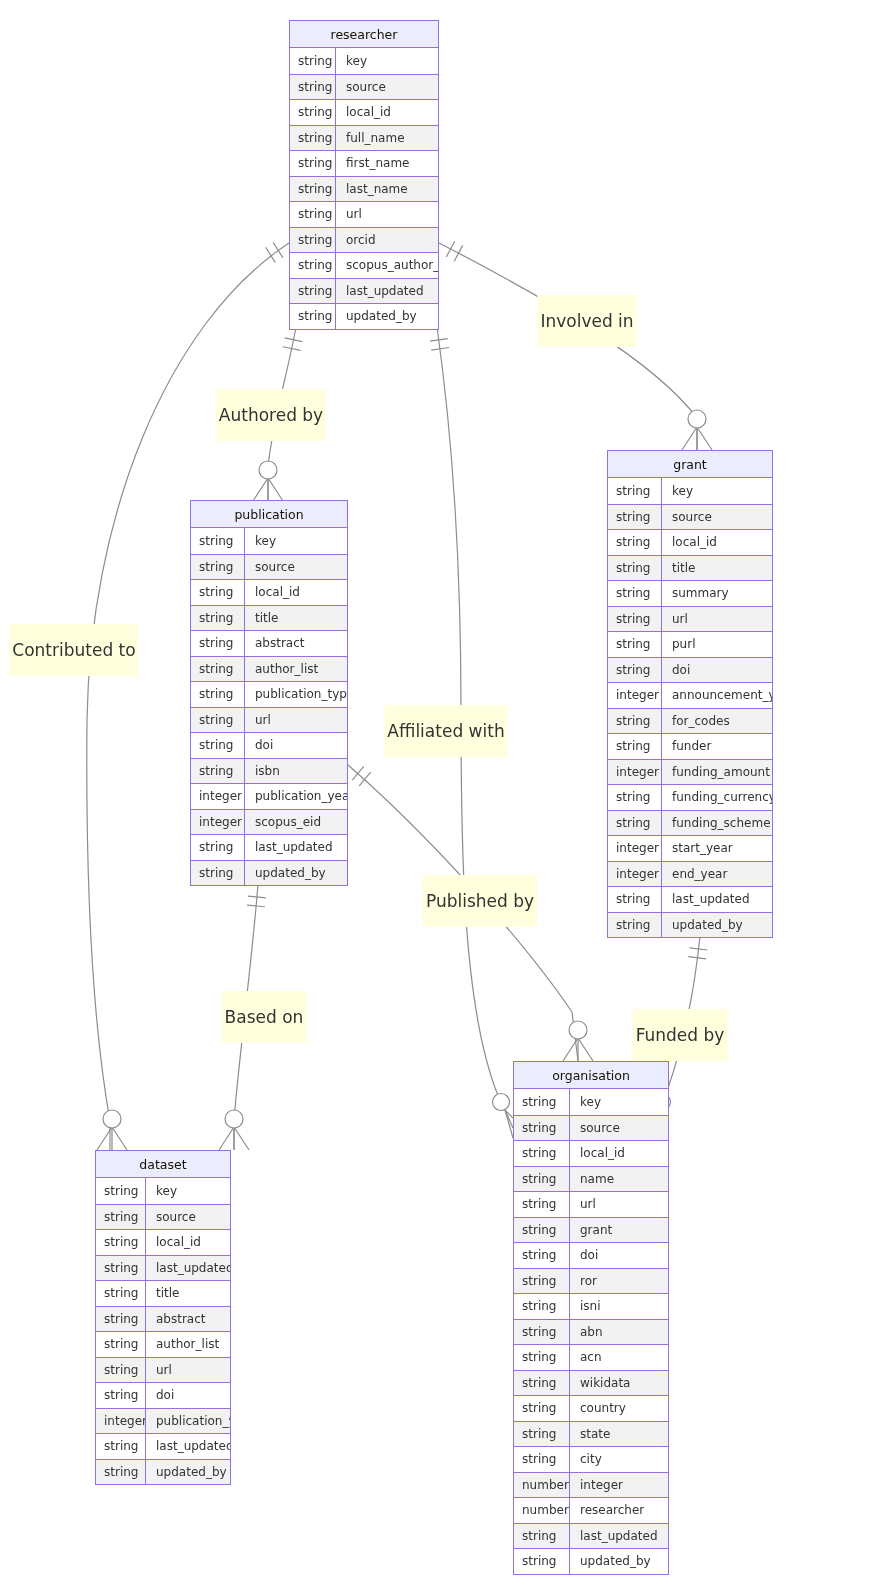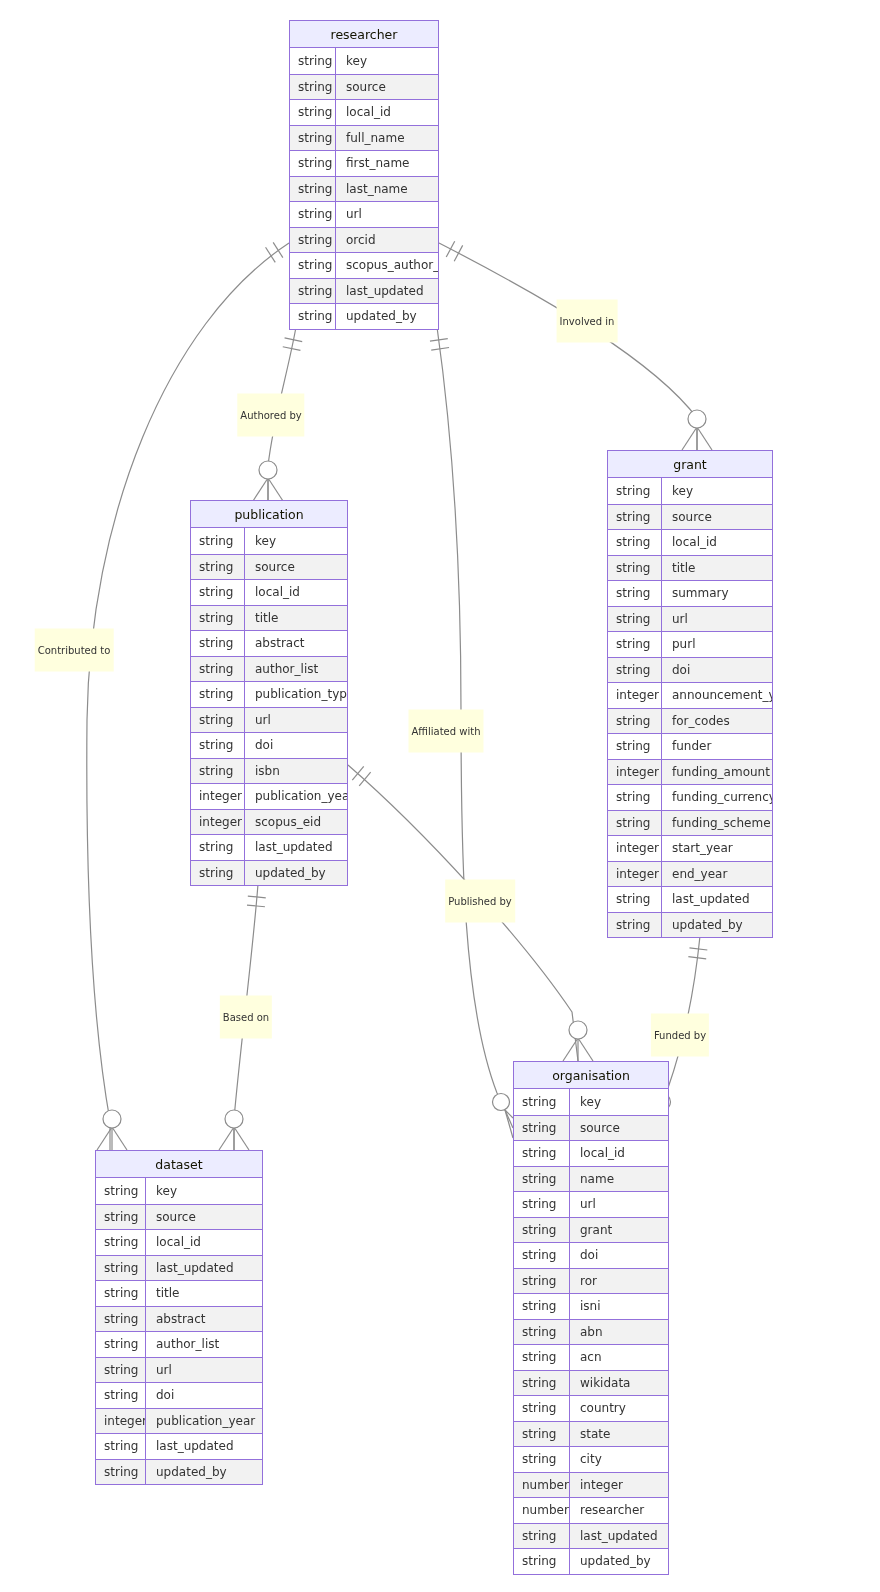--- a/index.html
+++ b/index.html
@@ -16,21 +16,21 @@
           font-size:12px;line-height:1}
   .ent-title{height:27px;line-height:27px;text-align:center;background:var(--hdr);
              border-bottom:1px solid var(--border);font-size:12.5px;color:#131300}
   .ent-row{display:flex;height:25.5px;border-top:1px solid var(--border)}
   .ent-row:first-child{border-top:none}
   .cell{display:flex;align-items:center;background:#fff;white-space:nowrap;overflow:hidden}
   .ent-row.alt .cell{background:var(--alt)}
   .cell.type{flex:0 0 auto;border-right:1px solid var(--border);padding-left:8px}
   .cell.aname{flex:1 1 auto;padding-left:10px}
   .rel-label{position:absolute;z-index:3;transform:translate(-50%,-50%);
-             background:var(--labelbg);padding:16px 3px;font-size:10px;
+             background:var(--labelbg);padding:16px 3px;font-size:17px;
              color:var(--txt);white-space:nowrap}
 </style>
 </head>
 <body>
 
 <div class="canvas">
 
   <svg class="edges" width="880" height="1592" viewBox="0 0 880 1592">
       <path d="M296,327 C288,372 273,420 268,466 L268,501" fill="none" stroke="#8C8C8C" stroke-width="1.2"></path>
       <path d="M289,243 C165,325 90,520 87,720 C85,930 97,1048 110,1121 L110,1150" fill="none" stroke="#8C8C8C" stroke-width="1.2"></path>
@@ -81,21 +81,21 @@
       <line x1="658" y1="1110" x2="649" y2="1128" stroke="#8C8C8C" stroke-width="1.2"></line>
       <line x1="658" y1="1110" x2="649" y2="1138" stroke="#8C8C8C" stroke-width="1.2"></line>
       <circle cx="662" cy="1102" r="8.5" fill="#ffffff" stroke="#8C8C8C" stroke-width="1.2"></circle>
     </svg>
 
   <div class="rel-label" style="left:271px;top:415px">Authored by</div>
   <div class="rel-label" style="left:74px;top:650px">Contributed to</div>
   <div class="rel-label" style="left:587px;top:321px">Involved in</div>
   <div class="rel-label" style="left:446px;top:731px">Affiliated with</div>
   <div class="rel-label" style="left:480px;top:901px">Published by</div>
-  <div class="rel-label" style="left:246px;top:1017px">Based on</div>
+  <div class="rel-label" style="left:264px;top:1017px">Based on</div>
   <div class="rel-label" style="left:680px;top:1035px">Funded by</div>
 
   <div class="entity" style="left:289px;top:20px;width:150px">
     <div class="ent-title">researcher</div>
     <div class="ent-rows">
         <div class="ent-row">
           <div class="cell type" style="width: 46px;">string</div>
           <div class="cell aname">key</div>
         </div>
         <div class="ent-row alt">
@@ -274,21 +274,21 @@
           <div class="cell type" style="width: 54px;">string</div>
           <div class="cell aname">last_updated</div>
         </div>
         <div class="ent-row alt">
           <div class="cell type" style="width: 54px;">string</div>
           <div class="cell aname">updated_by</div>
         </div>
       </div>
   </div>
 
-  <div class="entity" style="left:95px;top:1150px;width:168px">
+  <div class="entity" style="left:95px;top:1150px;width:136px">
     <div class="ent-title">dataset</div>
     <div class="ent-rows">
         <div class="ent-row">
           <div class="cell type" style="width: 50px;">string</div>
           <div class="cell aname">key</div>
         </div>
         <div class="ent-row alt">
           <div class="cell type" style="width: 50px;">string</div>
           <div class="cell aname">source</div>
         </div>

